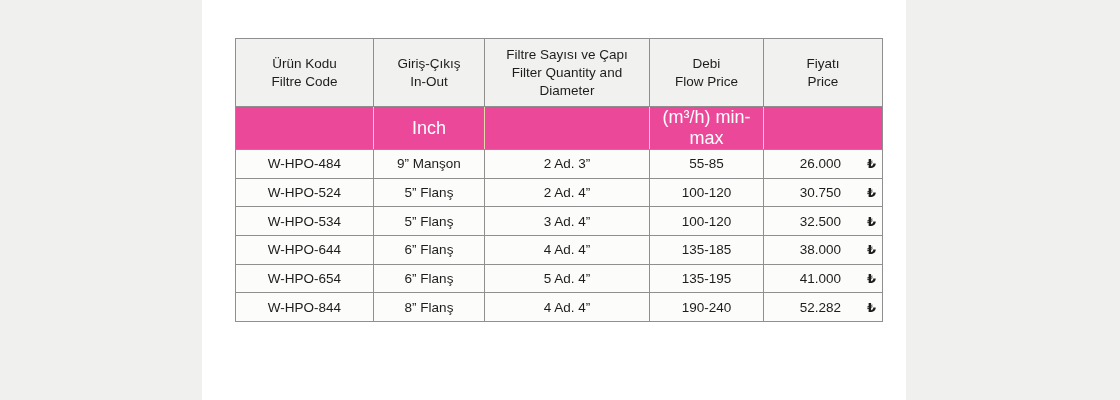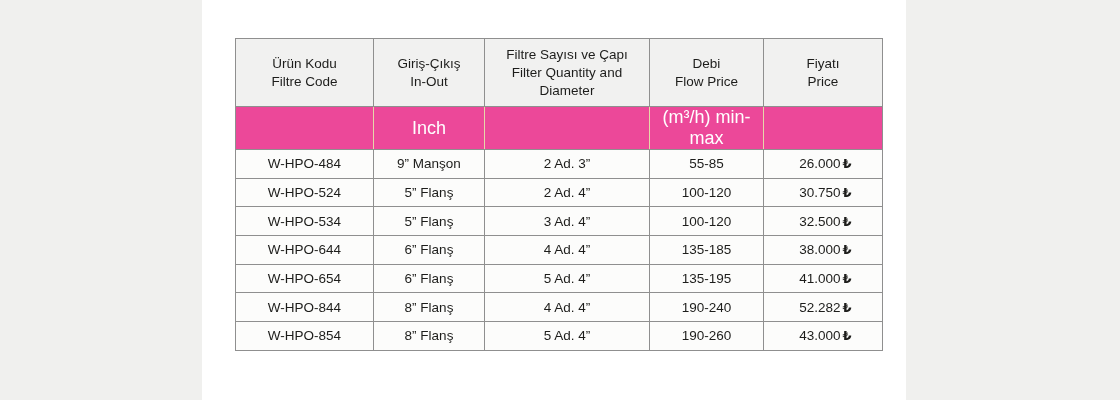--- a/index.html
+++ b/index.html
@@ -42,21 +42,21 @@
   }
   .unit-row td:first-child{border-left:1px solid #8f8f8f}
   .unit-row td:last-child{border-right:1px solid #8f8f8f}
   .data-row td{
     background:#fcfcfb;
     height:27.7px;
     font-size:13.5px;
   }
   .price-cell{white-space:nowrap}
   .price-cell .wrap{
-    display:flex;justify-content:center;align-items:center;gap:2px;
+    display:flex;justify-content:flex-end;align-items:center;gap:26px;
   }
   .price-num{display:inline-block;min-width:46px;text-align:right}
   .price-cur{
     font-family:"DejaVu Sans", sans-serif;
     font-weight:bold;font-size:13px;
   }
 </style>
 </head>
 <body>
 
@@ -166,27 +166,15 @@
         <td>8” Flanş</td>
         <td>4 Ad. 4”</td>
         <td>190-240</td>
         <td class="price-cell">
           <span class="wrap">
               <span class="price-num">52.282</span>
               <span class="price-cur">₺</span>
             </span>
         </td>
       </tr>
-      <tr class="data-row">
-        <td>W-HPO-854</td>
-        <td>8” Flanş</td>
-        <td>5 Ad. 4”</td>
-        <td>190-260</td>
-        <td class="price-cell">
-          <span class="wrap">
-              <span class="price-num">43.000</span>
-              <span class="price-cur">₺</span>
-            </span>
-        </td>
-      </tr>
     </tbody>
   </table>
 </div>
 
 </body></html>

